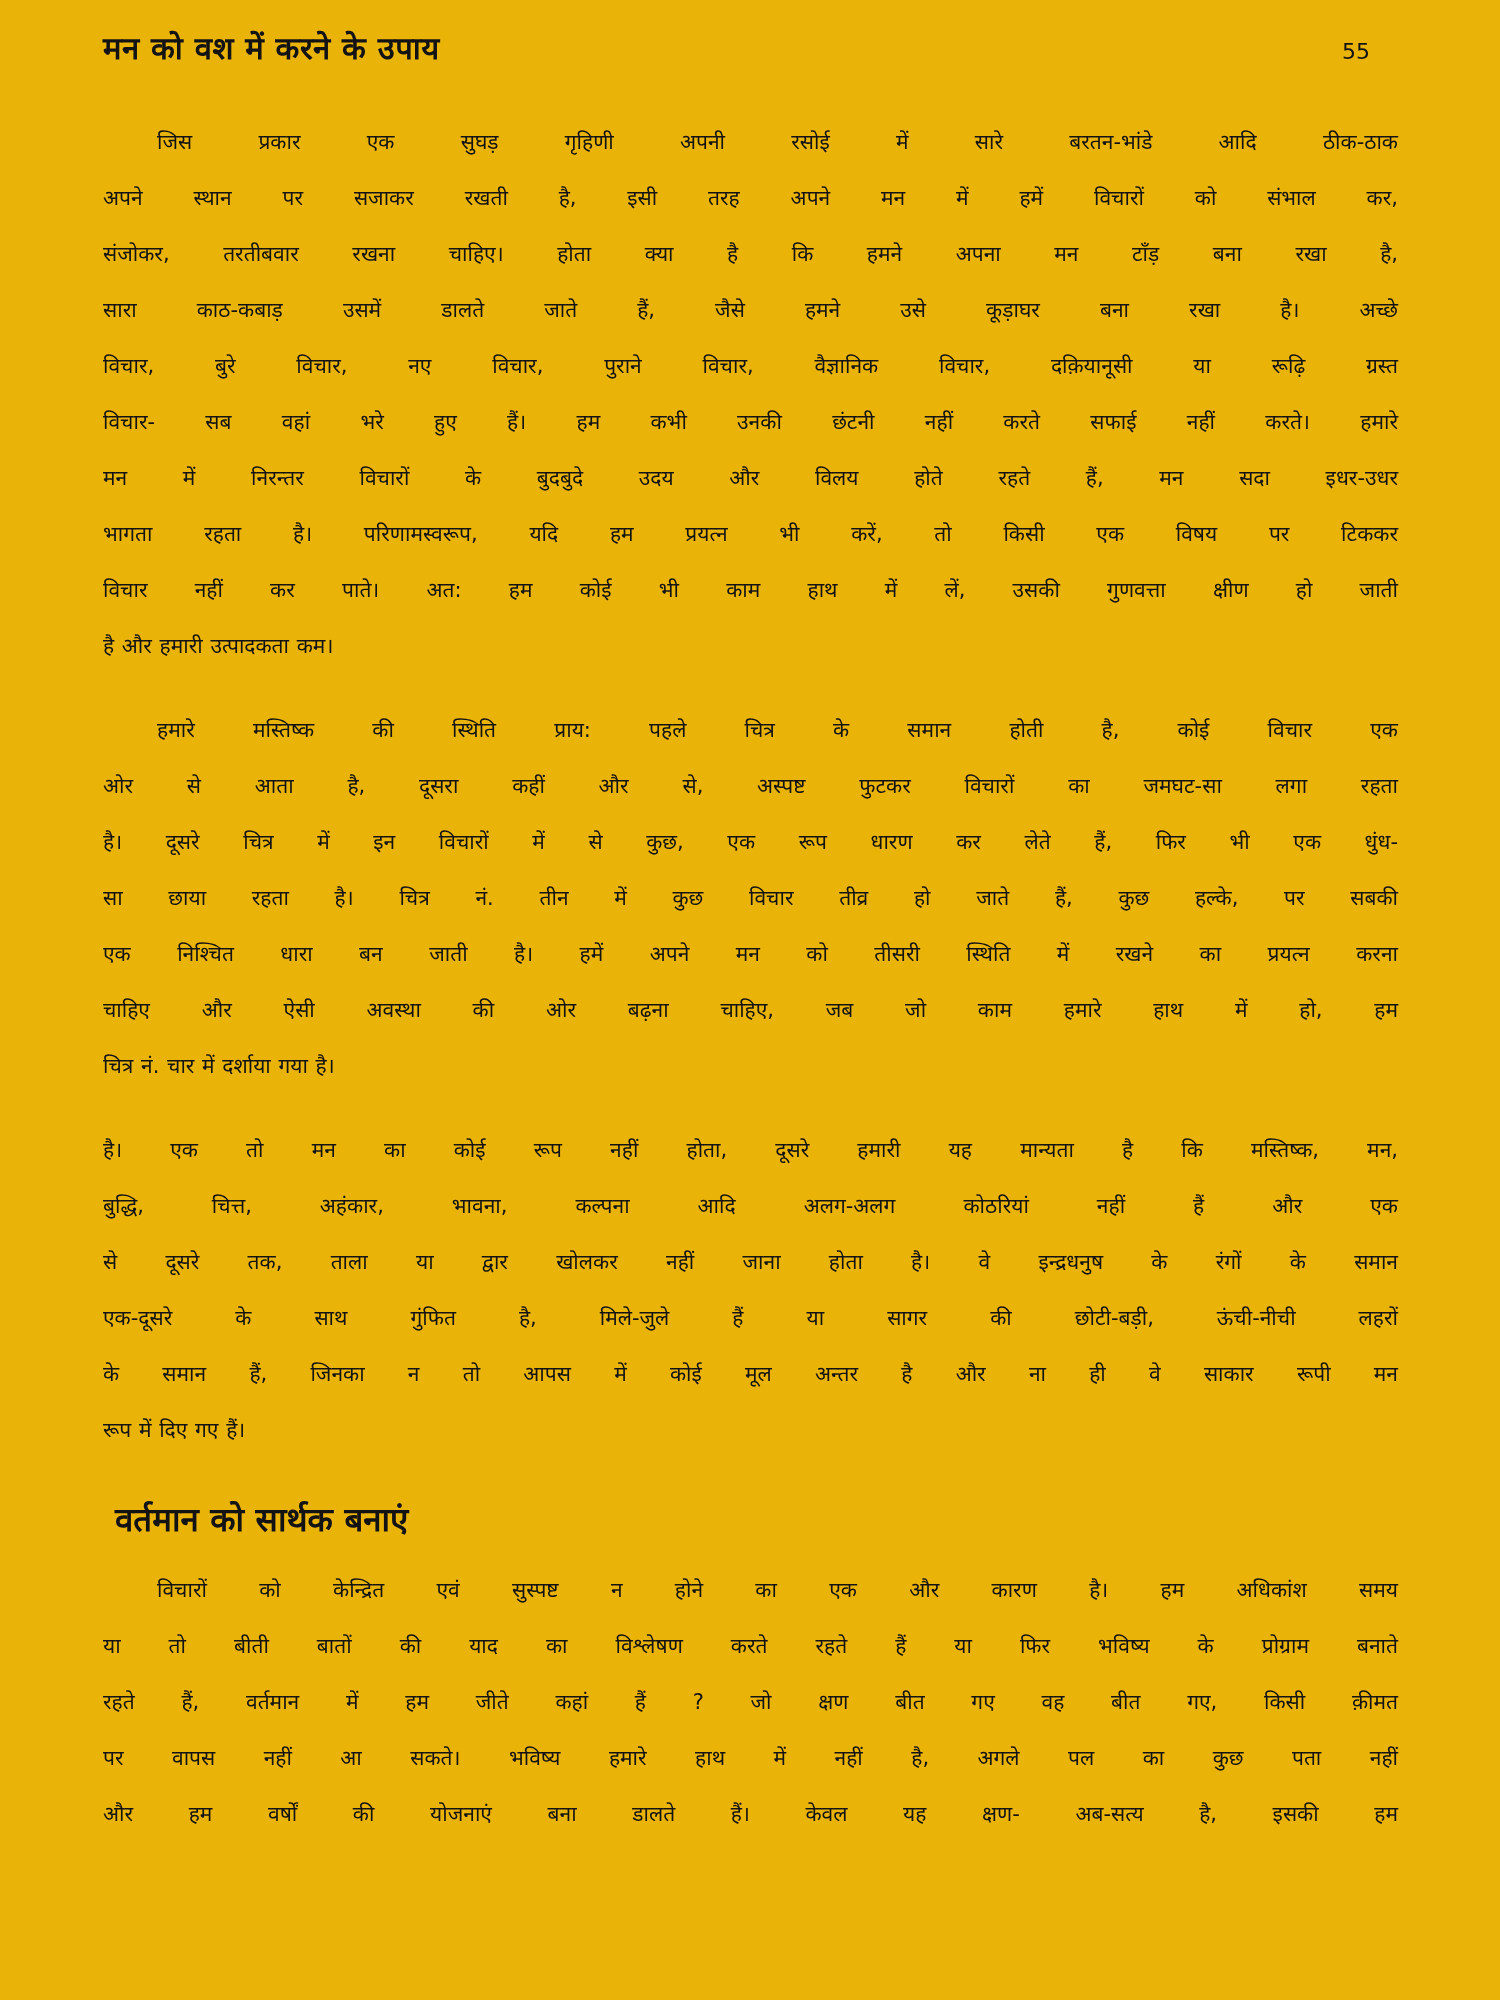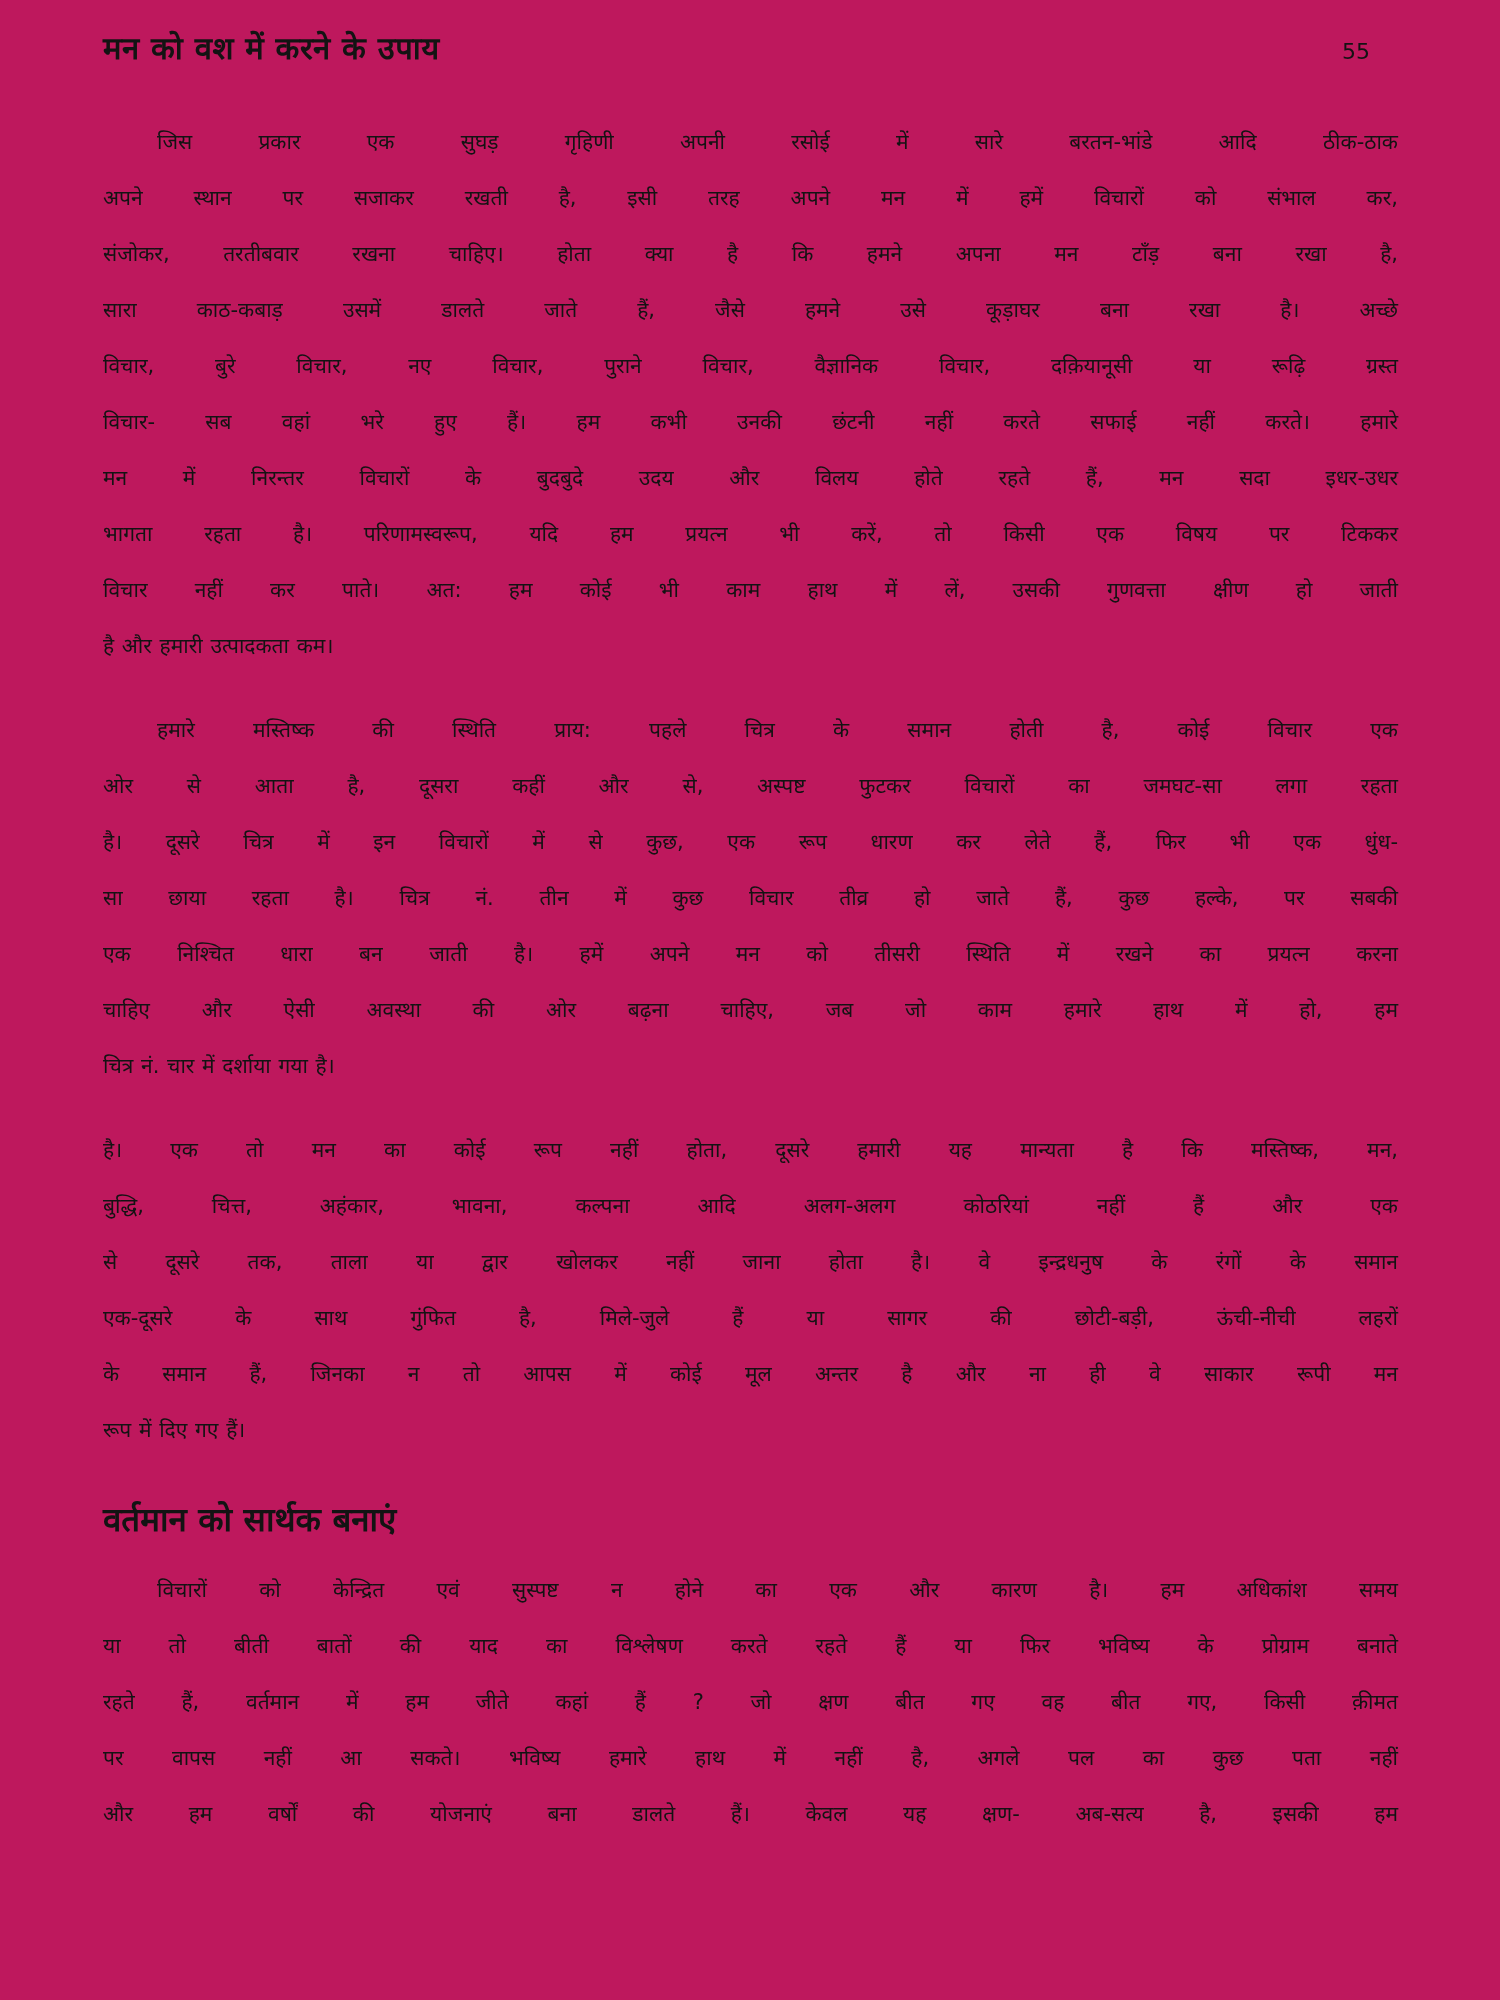--- a/index.html
+++ b/index.html
@@ -5,21 +5,21 @@
   html, body {
     margin: 0;
     padding: 0;
     background: #e8e8e8;
   }
   .page {
     position: relative;
     width: 1500px;
     height: 2000px;
     margin: 0 auto;
-    background: #be185d;
+    background: #eab308;
     color: #131313;
     font-family: "DejaVu Sans", sans-serif;
     overflow: hidden;
     box-sizing: border-box;
     padding: 26px 102px 0 103px;
   }
   .page-header {
     display: flex;
     justify-content: space-between;
     align-items: baseline;
@@ -51,21 +51,21 @@
   .line.indent {
     padding-left: 54px;
   }
   .line.last {
     text-align-last: left;
   }
   .section-heading {
     font-size: 33px;
     font-weight: bold;
     line-height: 56px;
-    margin: 34px 0 14px 0;
+    margin: 34px 0 14px 12px;
   }
 </style>
 </head>
 <body>
 
 <div class="page">
   <div class="page-header">
     <span class="running-title">मन को वश में करने के उपाय</span>
     <span class="page-number">55</span>
   </div>

